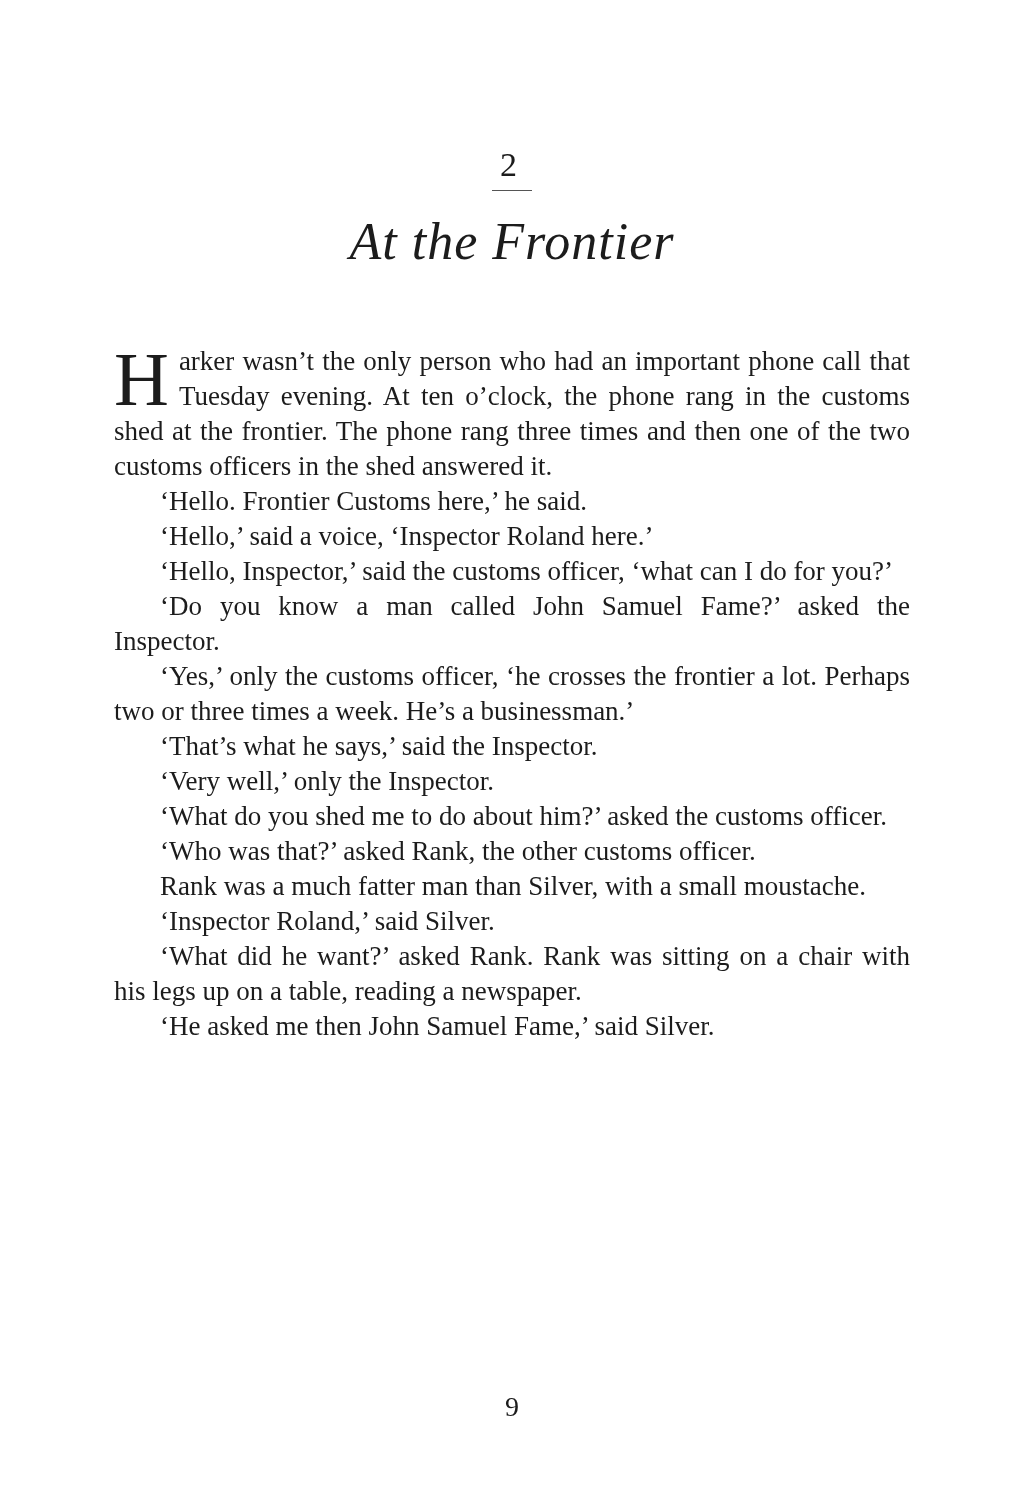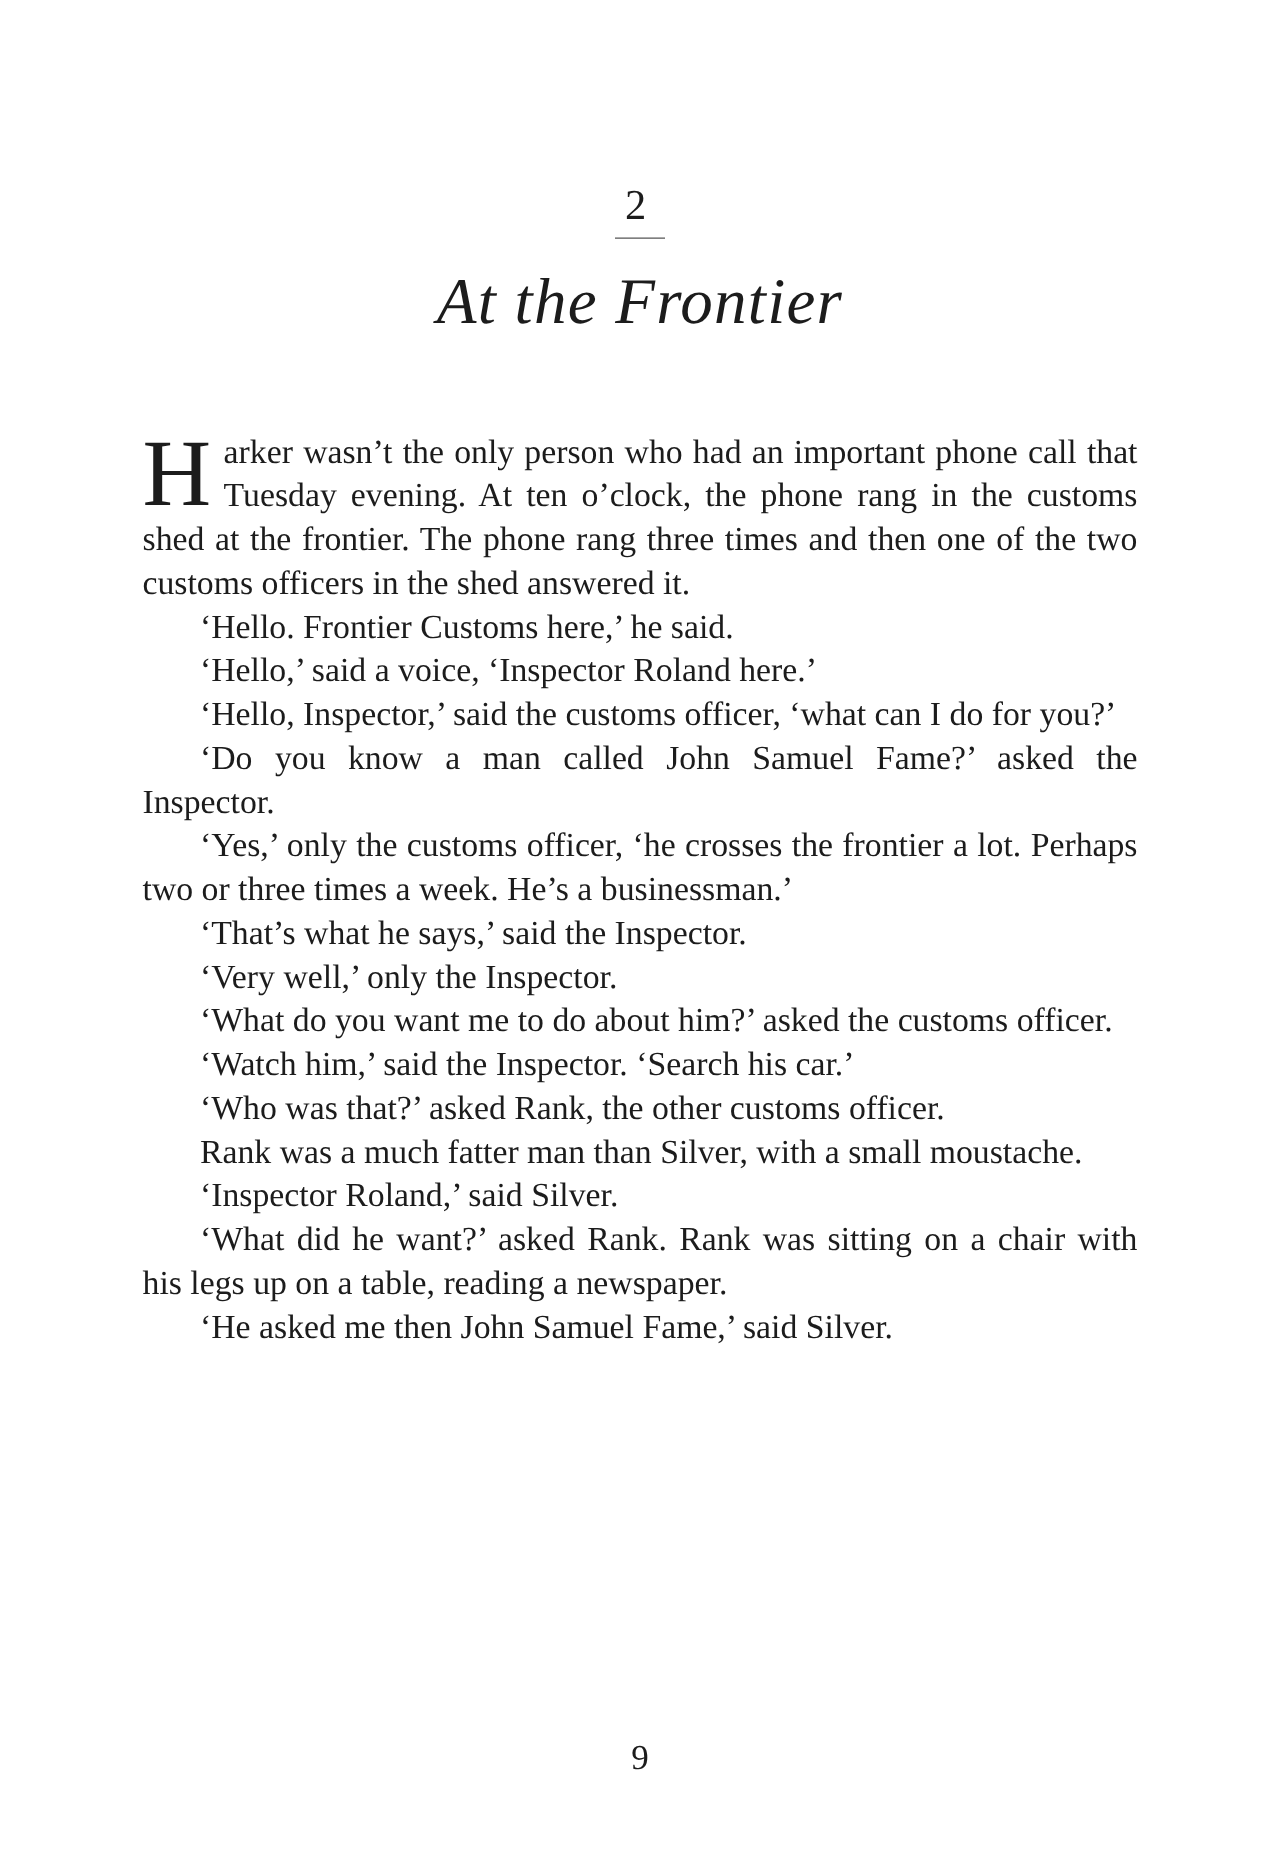--- a/index.html
+++ b/index.html
@@ -79,22 +79,21 @@
 
   <main class="body-text" id="paragraphs">
       <p class="no-indent"><span class="dropcap">H</span>arker wasn’t the only person who had an important phone call that Tuesday evening. At ten o’clock, the phone rang in the customs shed at the frontier. The phone rang three times and then one of the two customs officers in the shed answered it.</p>
       <p class="indent">‘Hello. Frontier Customs here,’ he said.</p>
       <p class="indent">‘Hello,’ said a voice, ‘Inspector Roland here.’</p>
       <p class="indent">‘Hello, Inspector,’ said the customs officer, ‘what can I do for you?’</p>
       <p class="indent">‘Do you know a man called John Samuel Fame?’ asked the Inspector.</p>
       <p class="indent">‘Yes,’ only the customs officer, ‘he crosses the frontier a lot. Perhaps two or three times a week. He’s a businessman.’</p>
       <p class="indent">‘That’s what he says,’ said the Inspector.</p>
       <p class="indent">‘Very well,’ only the Inspector.</p>
-      <p class="indent">‘What do you want me to do about him?’ asked the customs officer.</p>
-      <p class="indent">‘Watch him,’ said the Inspector. ‘Search his car.’</p>
+      <p class="indent">‘What do you shed me to do about him?’ asked the customs officer.</p>
       <p class="indent">‘Who was that?’ asked Rank, the other customs officer.</p>
       <p class="indent">Rank was a much fatter man than Silver, with a small moustache.</p>
       <p class="indent">‘Inspector Roland,’ said Silver.</p>
       <p class="indent">‘What did he want?’ asked Rank. Rank was sitting on a chair with his legs up on a table, reading a newspaper.</p>
       <p class="indent">‘He asked me then John Samuel Fame,’ said Silver.</p>
     </main>
 
   <footer>
     <div class="page-number">9</div>
   </footer>

